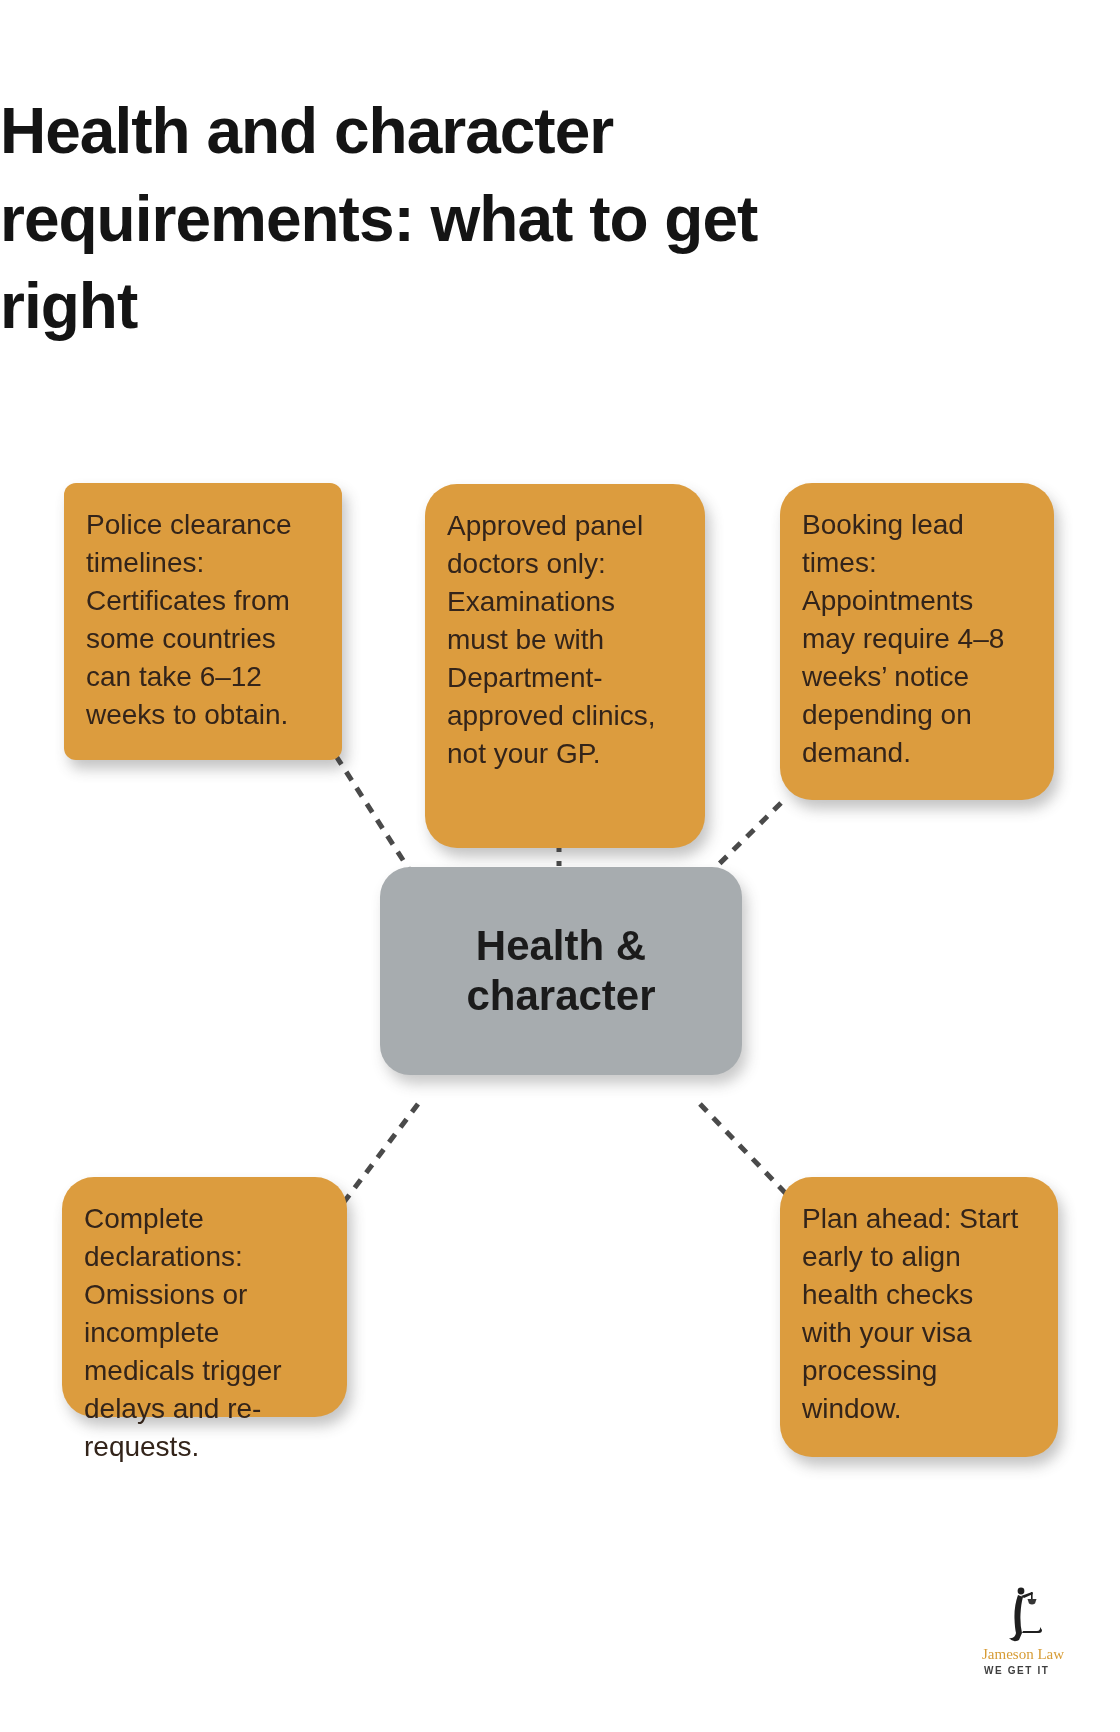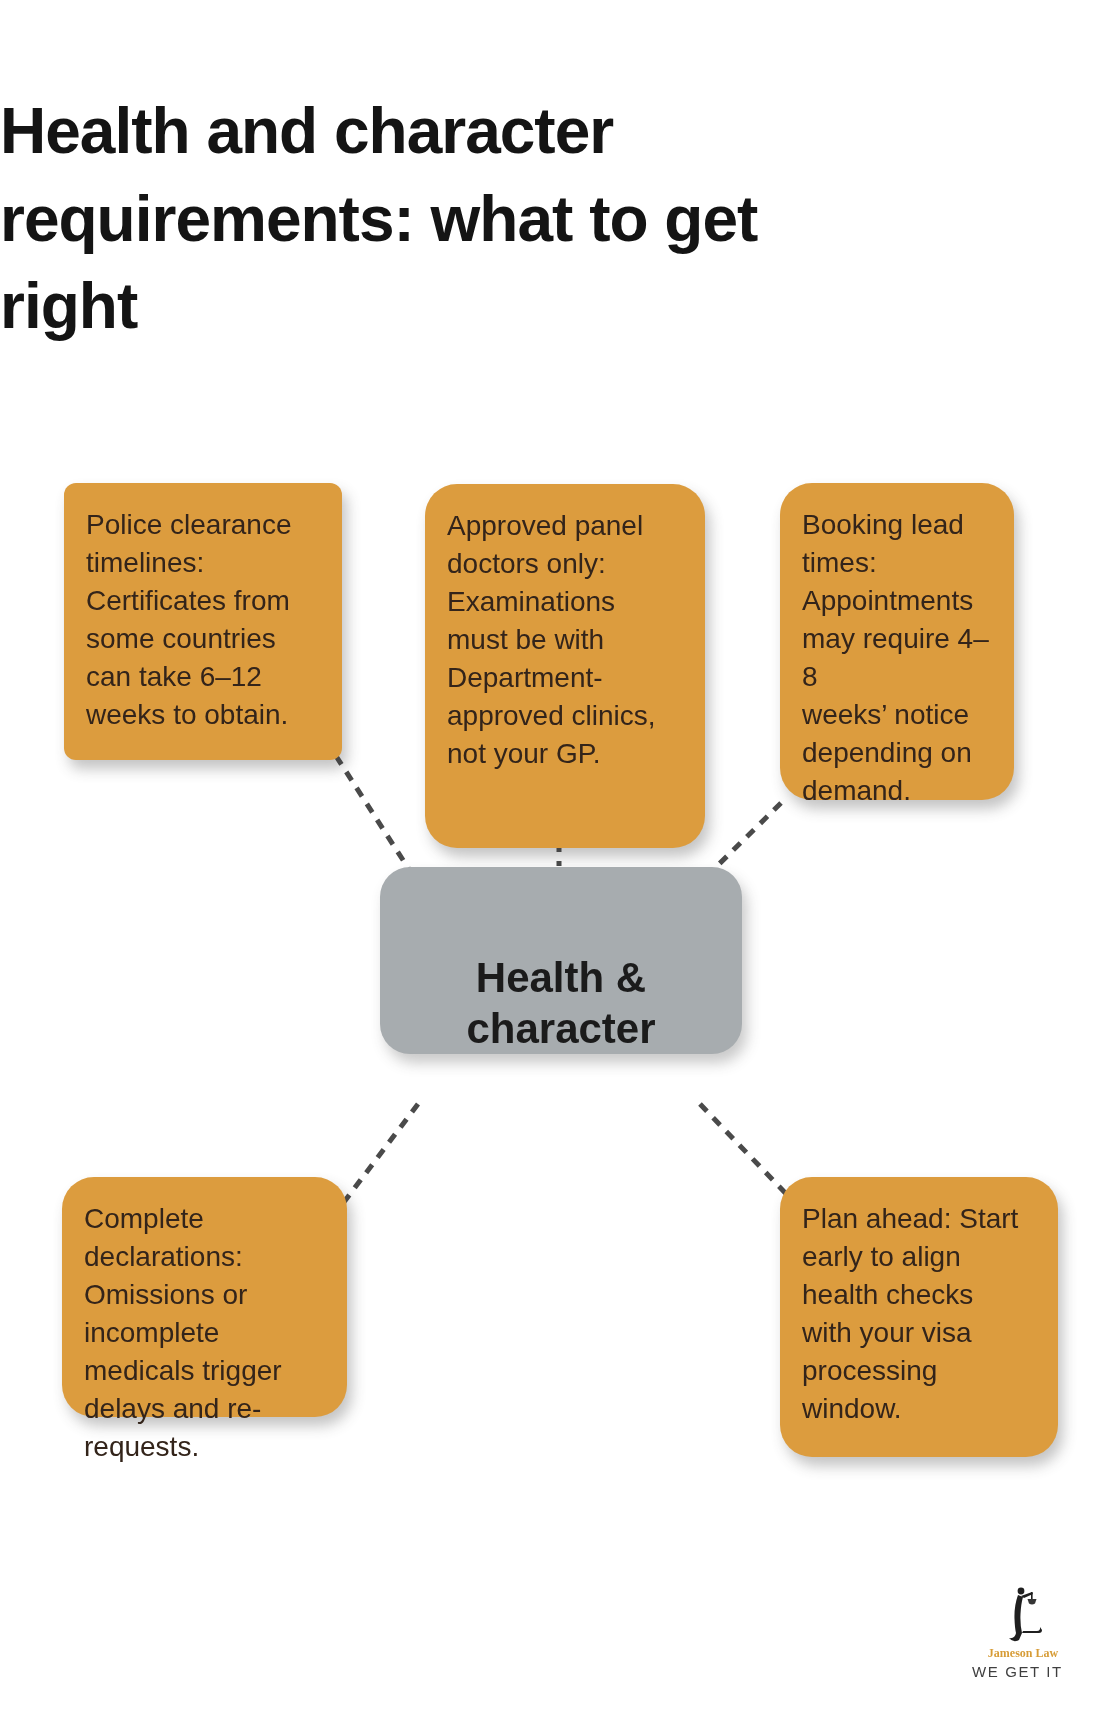--- a/index.html
+++ b/index.html
@@ -40,63 +40,64 @@
     box-shadow:5px 9px 14px rgba(60,60,60,.30);
     color:#33241a;
     font-size:28px;
     line-height:38px;
     padding:23px 18px 22px 22px;
     white-space:pre-line;
     box-sizing:border-box;
   }
   .node-1{left:64px;  top:483px;  width:278px; height:277px;border-radius:12px;}
   .node-2{left:425px; top:484px;  width:280px; height:364px;}
-  .node-3{left:780px; top:483px;  width:234px; height:317px;}
+  .node-3{left:780px; top:483px;  width:274px; height:317px;}
   .node-4{left:62px;  top:1177px; width:285px; height:240px;}
   .node-5{left:780px; top:1177px; width:278px; height:280px;}
   
   .center-node{
     position:absolute;
     left:380px; top:867px;
-    width:362px; height:187px;
+    width:362px; height:208px;
     background:#a7acaf;
     border-radius:30px;
     box-shadow:5px 9px 14px rgba(60,60,60,.28);
-    display:flex; align-items:flex-end; justify-content:center;
+    display:flex; align-items:center; justify-content:center;
     text-align:center;
     color:#1b1b1b;
     font-size:42px;
     font-weight:bold;
     line-height:1.2;
     white-space:pre-line;
   }
   
   .logo{
     position:absolute;
     left:968px; top:1586px;
     width:110px;
     display:flex; flex-direction:column; align-items:center;
   }
   .logo-mark{width:44px;height:58px;}
   .logo-name{
     font-family:"Liberation Serif", serif;
-    font-weight:bold;
-    font-size:12px;
+    font-weight:normal;
+    font-size:15px;
     color:#d79c36;
     margin-top:2px;
     white-space:nowrap;
   }
   .logo-tagline{
-    font-size:15px;
+    font-size:10px;
     letter-spacing:1.6px;
     color:#3f3f3f;
     align-self:flex-start;
-    margin-left:4px;
+    margin-left:16px;
     margin-top:2px;
     white-space:nowrap;
+    font-weight:bold;
   }
 </style>
 </head>
 <body>
 
 <div id="canvas">
 
   <div class="title">Health and character
 requirements: what to get
 right</div>

